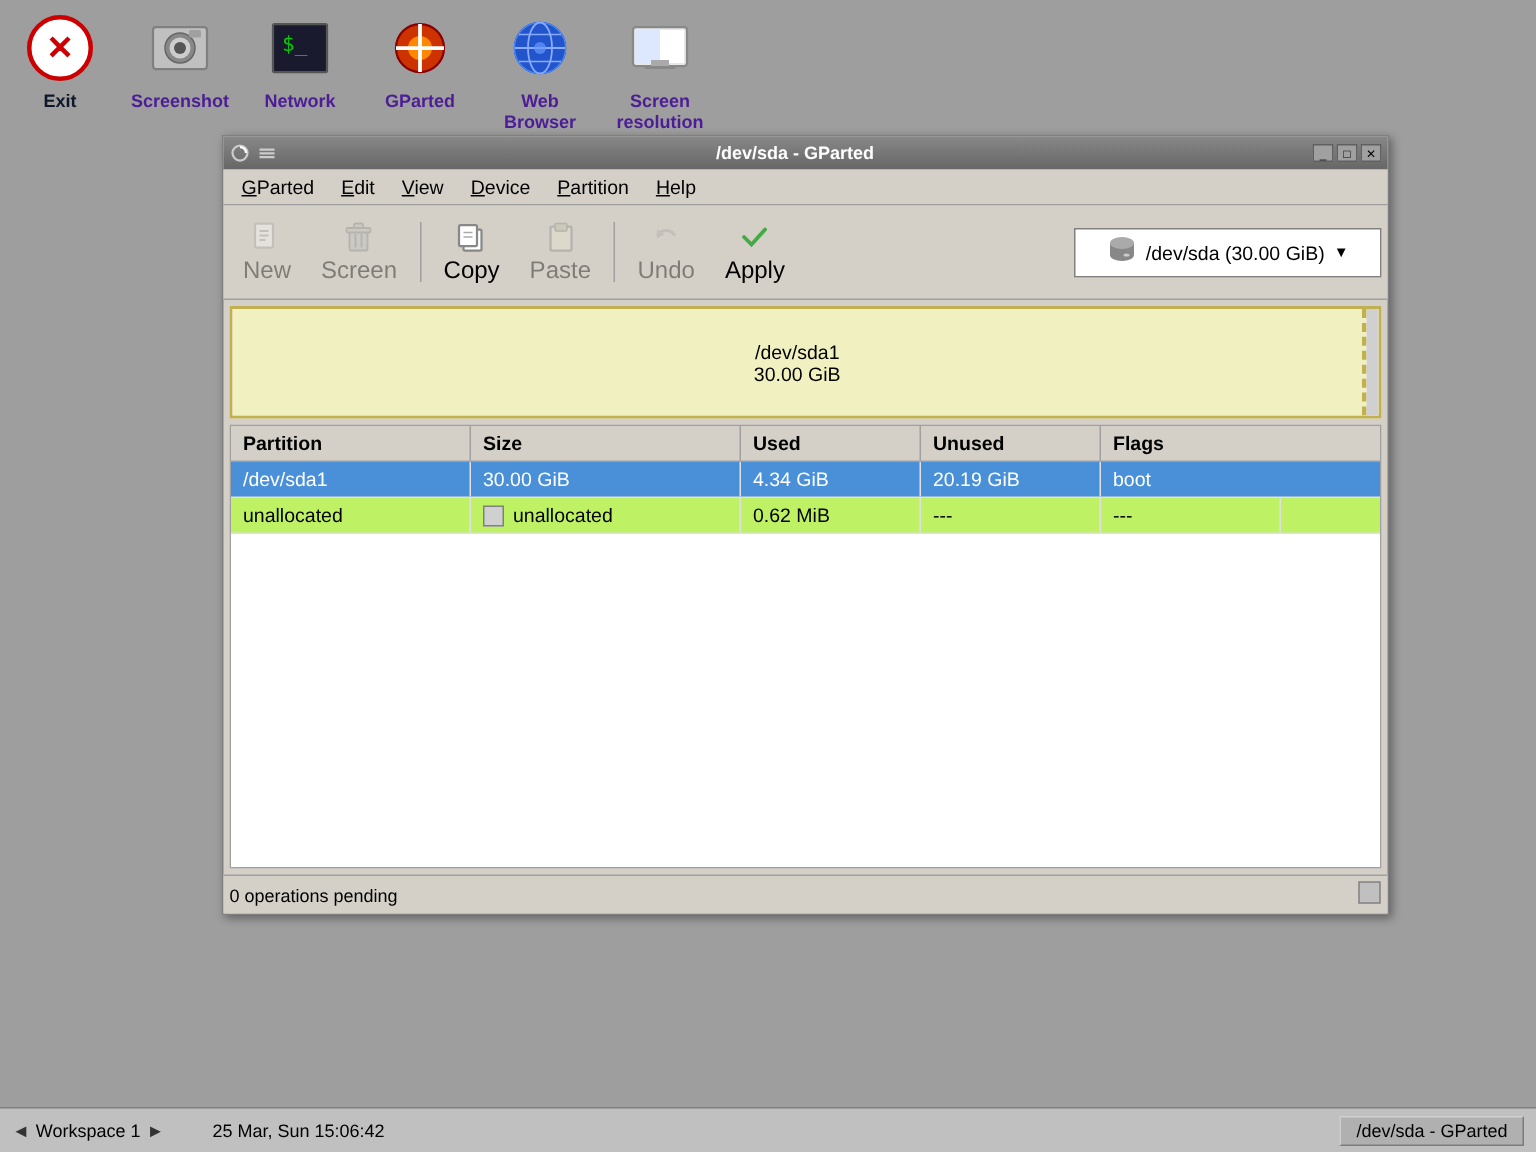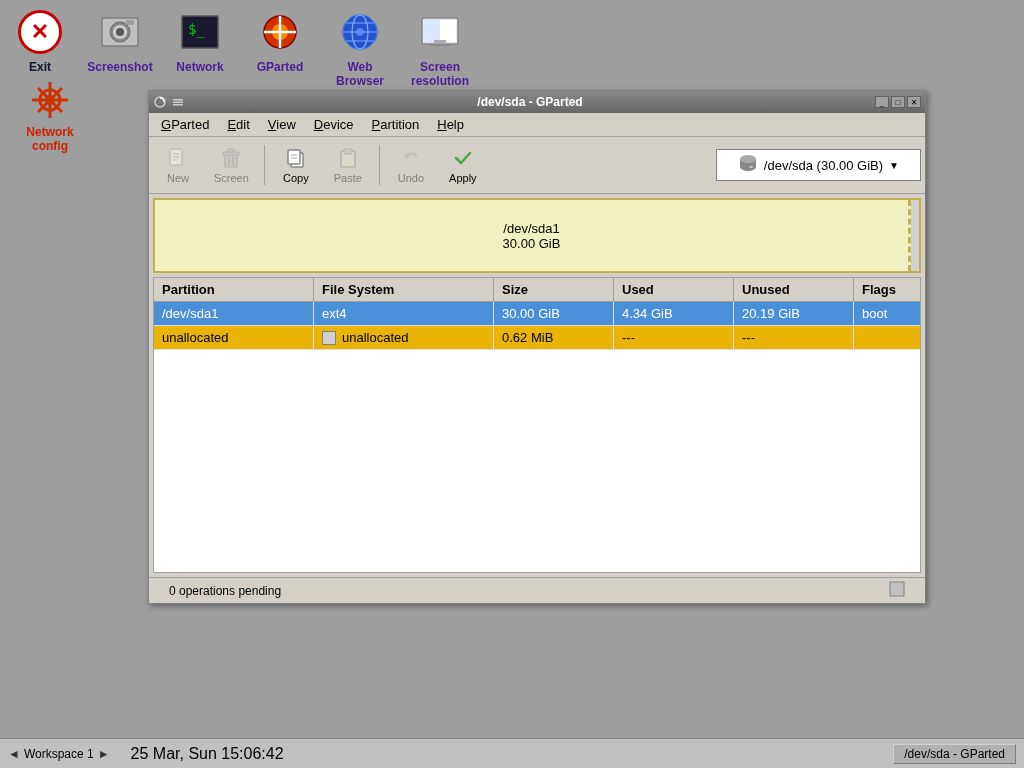--- a/index.html
+++ b/index.html
@@ -160,21 +160,21 @@
     .toolbar-btn.disabled { opacity: 0.4; cursor: default; }
     .toolbar-btn .btn-icon {
       width: 24px;
       height: 24px;
       display: flex;
       align-items: center;
       justify-content: center;
       margin-bottom: 2px;
     }
     .toolbar-btn .btn-label {
-      font-size: 11px;
+      font-size: 16px;
       color: #000;
     }
     .toolbar-separator {
       width: 1px;
       height: 40px;
       background: #a0a0a0;
       margin: 0 4px;
     }
     .toolbar-device {
       margin-left: auto;
@@ -249,21 +249,21 @@
     }
     .table-header-cell:last-child { border-right: none; }
 
     .table-row {
       display: grid;
       grid-template-columns: 160px 180px 120px 120px 120px 1fr;
       border-bottom: 1px solid #e0e0e0;
       cursor: pointer;
     }
     .table-row.selected { background: #4a90d9; color: white; }
-    .table-row.unallocated { background: #eab308; }
+    .table-row.unallocated { background: #bef264; }
     .table-cell {
       padding: 4px 8px;
       font-size: 13px;
       border-right: 1px solid #e0e0e0;
       display: flex;
       align-items: center;
     }
     .table-cell:last-child { border-right: none; }
     .fs-color-box {
       width: 14px;
@@ -276,21 +276,21 @@
     
     .table-scroll {
       height: 270px;
       overflow-y: auto;
     }
 
     
     .status-bar {
       background: #d4d0c8;
       border-top: 1px solid #a0a0a0;
-      padding: 3px 20px;
+      padding: 3px 4px;
       font-size: 12px;
       display: flex;
       align-items: center;
       justify-content: space-between;
       margin-top: 4px;
     }
 
     
     .taskbar {
       position: absolute;
@@ -308,22 +308,22 @@
       align-items: center;
       gap: 4px;
       font-size: 12px;
     }
     .workspace-arrow {
       cursor: pointer;
       font-size: 12px;
       color: #333;
     }
     .taskbar-datetime {
-      font-size: 16px;
-      margin-left: 13px;
+      font-size: 12px;
+      margin-left: 24px;
     }
     .taskbar-right {
       margin-left: auto;
       display: flex;
       align-items: center;
       gap: 8px;
     }
     .taskbar-window-btn {
       background: #b0b0b0;
       border: 1px outset #d0d0d0;
@@ -413,33 +413,20 @@
           <rect x="6" y="10" width="32" height="22" fill="white"></rect>
           <rect x="6" y="10" width="16" height="22" fill="#dde8ff"></rect>
           <rect x="16" y="30" width="12" height="4" fill="#aaa"></rect>
           <rect x="12" y="34" width="20" height="2" fill="#888"></rect>
         </svg>
       </div>
       <span class="icon-label">Screen resolution</span>
     </div>
   </div>
 
-  <div class="network-icon">
-    <div class="icon-img">
-      <svg width="44" height="44" viewBox="0 0 44 44">
-        <circle cx="22" cy="22" r="10" fill="none" stroke="#cc3300" stroke-width="3"></circle>
-        <line x1="22" y1="4" x2="22" y2="40" stroke="#cc3300" stroke-width="3"></line>
-        <line x1="4" y1="22" x2="40" y2="22" stroke="#cc3300" stroke-width="3"></line>
-        <line x1="10" y1="10" x2="34" y2="34" stroke="#cc3300" stroke-width="3"></line>
-        <line x1="34" y1="10" x2="10" y2="34" stroke="#cc3300" stroke-width="3"></line>
-        <circle cx="22" cy="22" r="5" fill="#cc3300"></circle>
-      </svg>
-    </div>
-    <span class="icon-label">Network config</span>
-  </div>
 
   <div class="gparted-window">
 
     <div class="window-titlebar">
       <div class="titlebar-icon">
         <svg width="12" height="12" viewBox="0 0 12 12">
           <circle cx="6" cy="6" r="5" fill="none" stroke="#ccc" stroke-width="1.5"></circle>
           <path d="M6 2 A4 4 0 0 1 10 6" stroke="white" stroke-width="1.5" fill="none"></path>
         </svg>
       </div>
@@ -571,31 +558,29 @@
       <div class="diagram-partition">
         <span class="diagram-label">/dev/sda1</span>
         <span class="diagram-label">30.00 GiB</span>
       </div>
       <div class="diagram-unallocated"></div>
     </div>
 
     <div class="partition-table">
       <div class="table-header">
         <div class="table-header-cell">Partition</div>
-        <div class="table-header-cell">File System</div>
         <div class="table-header-cell">Size</div>
         <div class="table-header-cell">Used</div>
         <div class="table-header-cell">Unused</div>
         <div class="table-header-cell">Flags</div>
       </div>
       <div class="table-scroll">
 
         <div class="table-row selected">
           <div class="table-cell">/dev/sda1</div>
-          <div class="table-cell">ext4</div>
           <div class="table-cell">30.00 GiB</div>
           <div class="table-cell">4.34 GiB</div>
           <div class="table-cell">20.19 GiB</div>
           <div class="table-cell">boot</div>
         </div>
 
         <div class="table-row unallocated">
           <div class="table-cell">unallocated</div>
           <div class="table-cell">
             <span class="fs-color-box"></span>

